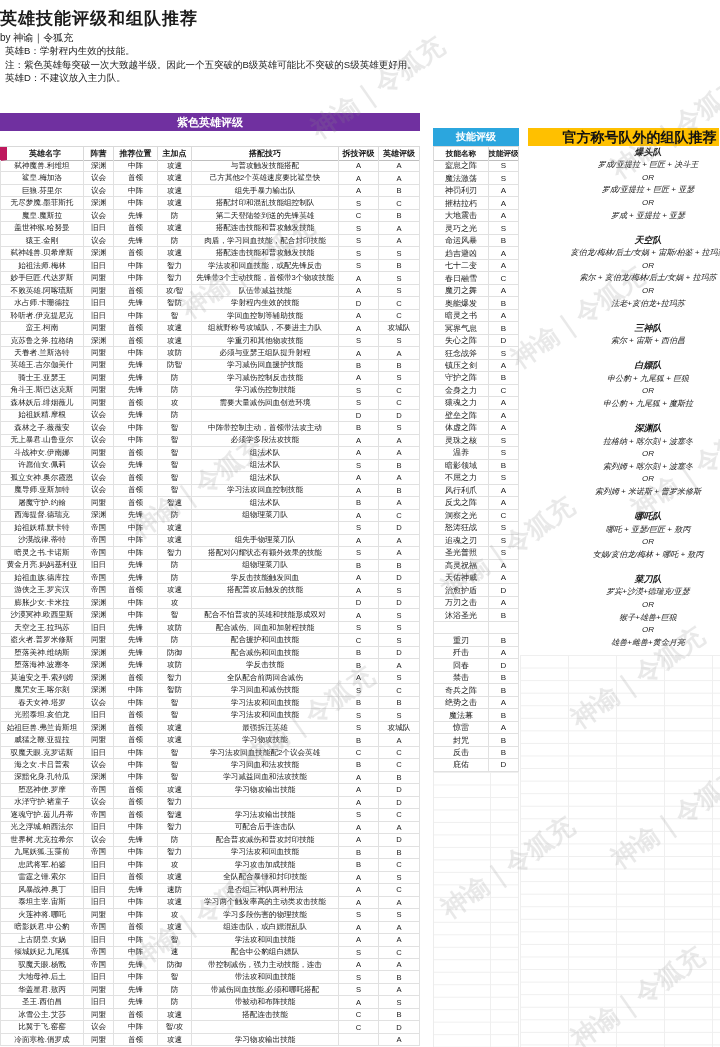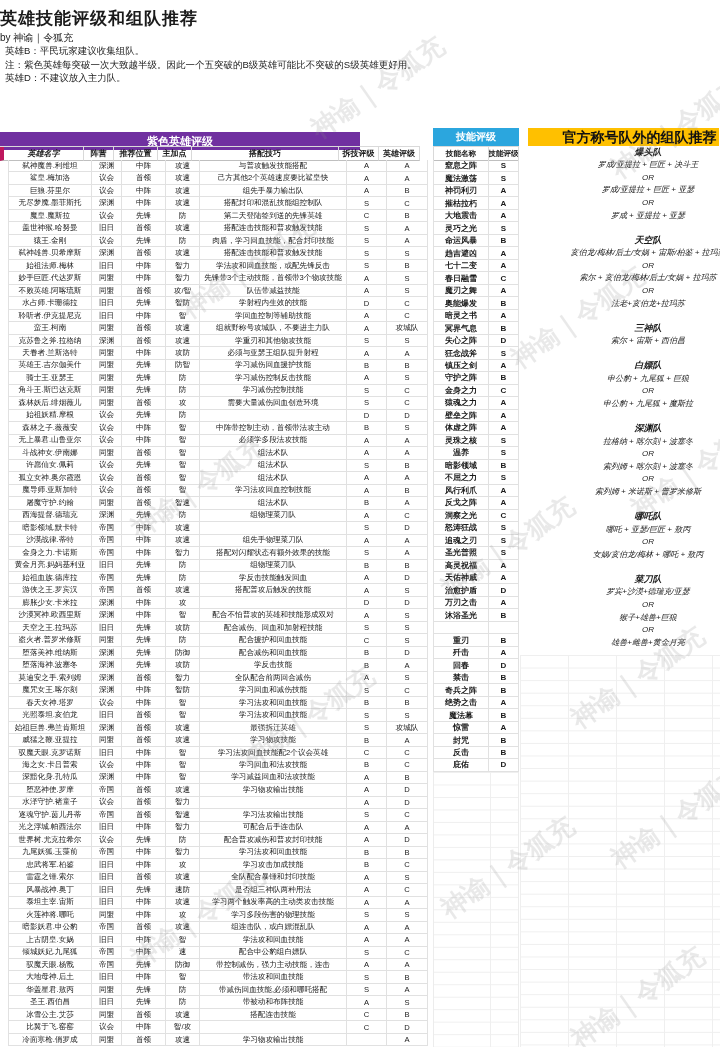--- a/index.html
+++ b/index.html
@@ -11,44 +11,44 @@
   
   .title{position:absolute;top:7px;left:0;width:660px;text-align:left;
     font-size:17px;font-weight:bold;letter-spacing:1px;}
   .subtitle{position:absolute;top:31px;left:0;width:660px;
     font-size:10px;color:#222;}
   .legend{position:absolute;top:44px;left:5px;font-size:9.5px;line-height:13.5px;}
   .legend div{white-space:nowrap;}
   
   .banner{position:absolute;height:18px;line-height:18px;text-align:center;
     font-weight:bold;font-size:11px;}
-  .banner.purple{left:0;top:132px;width:360px;background:#7030a0;color:#fff;}
+  .banner.purple{left:0;top:113px;width:420px;background:#7030a0;color:#fff;}
   .banner.cyan{left:433px;top:128px;width:86px;background:#2ba6de;color:#fff;font-size:10px;}
   .banner.yellow{left:528px;top:128px;width:159px;background:#ffc000;color:#111;font-size:14px;padding-left:32px;}
   
   .lhead,.hrow{display:grid;grid-template-columns:84px 30px 44px 34px 147px 40px 41px;}
   .lhead{position:absolute;left:0;top:146px;width:420px;height:14px;
     font-size:8px;font-weight:bold;border-top:1px solid #d9d9d9;}
   .lhead span{border-right:1px solid #d9d9d9;border-bottom:1px solid #bfbfbf;
     display:flex;align-items:center;justify-content:center;overflow:hidden;white-space:nowrap;}
-  .lhead span:first-child{border-left:4px solid #be185d;font-style:italic;}
-  .lbody{position:absolute;left:8px;top:160px;width:496px;text-align:right;}
+  .lhead span:first-child{border-left:7px solid #be185d;}
+  .lbody{position:absolute;left:0;top:160px;width:496px;text-align:right;}
   .hrow{height:12.493px;box-sizing:border-box;}
   .hrow .c{border-right:1px solid #e1e1e1;border-bottom:1px solid #e1e1e1;
     display:flex;align-items:center;justify-content:center;
     font-size:7.6px;overflow:hidden;white-space:nowrap;box-sizing:border-box;}
   .hrow .c:first-child{border-left:1px solid #e1e1e1;}
   
   .shead,.srow{display:grid;grid-template-columns:56px 30px;}
   .shead{position:absolute;left:433px;top:146px;width:86px;height:14px;
     font-size:7.6px;font-weight:bold;border-top:1px solid #d9d9d9;}
   .shead span{border-right:1px solid #d9d9d9;border-bottom:1px solid #bfbfbf;
     display:flex;align-items:center;justify-content:center;overflow:hidden;white-space:nowrap;}
   .shead span:first-child{border-left:1px solid #d9d9d9;}
-  .sbody{position:absolute;left:433px;top:160px;width:86px;font-weight:bold;}
+  .sbody{position:absolute;left:433px;top:160px;width:86px;}
   .srow{height:12.49px;box-sizing:border-box;}
   .srow .c{border-right:1px solid #e1e1e1;border-bottom:1px solid #e1e1e1;
     display:flex;align-items:center;justify-content:center;
     font-size:8px;overflow:hidden;white-space:nowrap;box-sizing:border-box;}
   .srow .c:first-child{border-left:1px solid #e1e1e1;}
   .mid-cont{position:absolute;left:433px;top:772px;width:86px;height:275px;
     border-left:1px solid #ececec;border-right:1px solid #ececec;box-sizing:border-box;
     background-image:linear-gradient(to bottom,#efefef 1px,transparent 1px);
     background-size:100% 12.49px;}
   .mid-cont::after{content:"";position:absolute;left:56px;top:0;bottom:0;
@@ -84,21 +84,21 @@
 <div class="wm" style="left:600px;top:800px;">神谕｜令狐充</div>
 <div class="wm" style="left:560px;top:980px;">神谕｜令狐充</div>
 
 <div class="title">英雄技能评级和组队推荐</div>
 <div class="subtitle">by 神谕｜令狐充</div>
 
 <div class="legend">
 
 
 
-    <div>英雄B：平民玩家建议收集组队。</div>
+    <div>英雄B：学射程内生效的技能。</div>
 
 
     <div>注：紫色英雄每突破一次大致越半级。因此一个五突破的B级英雄可能比不突破的S级英雄更好用。</div>
 
     <div>英雄D：不建议放入主力队。</div>
   </div>
 
 <div class="banner purple">紫色英雄评级</div>
 <div class="lhead">
   <span>英雄名字</span>
@@ -395,41 +395,41 @@
       <span class="c">西海提督.德瑞克</span>
       <span class="c">深渊</span>
       <span class="c">先锋</span>
       <span class="c">防</span>
       <span class="c">组物理菜刀队</span>
       <span class="c">A</span>
       <span class="c">C</span>
     </div>
 
     <div class="hrow">
-      <span class="c">暗影领域.默卡特</span>
+      <span class="c">始祖妖精.默卡特</span>
       <span class="c">帝国</span>
       <span class="c">中阵</span>
       <span class="c">攻速</span>
       <span class="c"></span>
       <span class="c">S</span>
       <span class="c">D</span>
     </div>
 
     <div class="hrow">
       <span class="c">沙漠战律.蒂特</span>
       <span class="c">帝国</span>
       <span class="c">中阵</span>
       <span class="c">攻速</span>
       <span class="c">组先手物理菜刀队</span>
       <span class="c">A</span>
       <span class="c">A</span>
     </div>
 
     <div class="hrow">
-      <span class="c">金身之力.卡诺斯</span>
+      <span class="c">暗灵之书.卡诺斯</span>
       <span class="c">帝国</span>
       <span class="c">中阵</span>
       <span class="c">智力</span>
       <span class="c">搭配对闪耀状态有额外效果的技能</span>
       <span class="c">S</span>
       <span class="c">A</span>
     </div>
 
     <div class="hrow">
       <span class="c">黄金月亮.妈妈基利亚</span>

